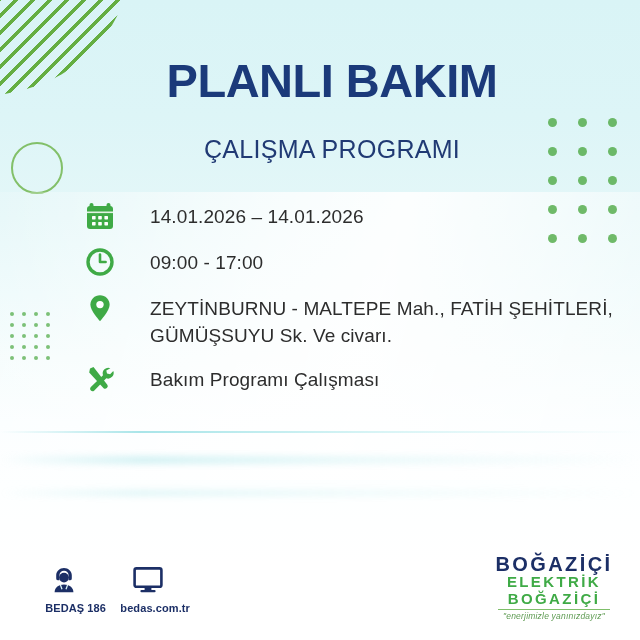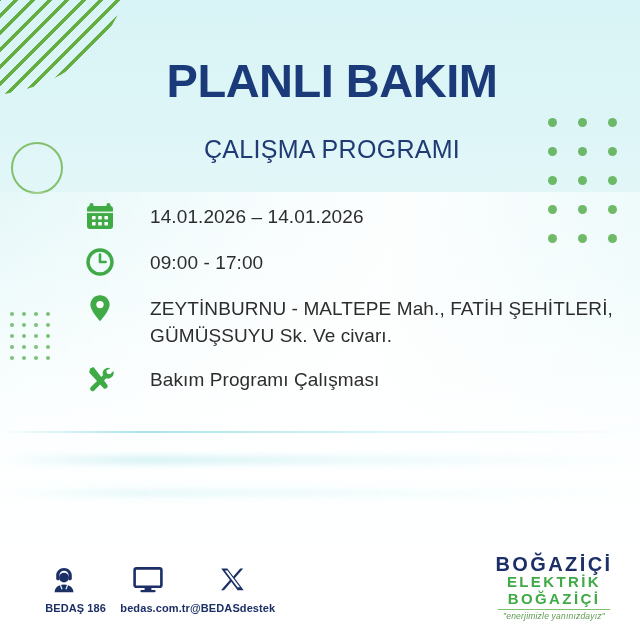--- a/index.html
+++ b/index.html
@@ -357,28 +357,20 @@
       <div class="f-icon">
         <svg width="32" height="30" viewBox="0 0 32 30" aria-hidden="true">
           <rect x="2.6" y="3.4" width="26.8" height="18.4" rx="1.8" fill="none" stroke="#1c2f66" stroke-width="2.6"></rect>
           <rect x="12.6" y="22" width="6.8" height="3.1" fill="#1c2f66"></rect>
           <rect x="8.4" y="25" width="15.2" height="2.3" rx="1.1" fill="#1c2f66"></rect>
         </svg>
       </div>
       <div class="f-label">bedas.com.tr</div>
     </div>
 
-    <div class="f-item">
-      <div class="f-icon">
-        <svg width="28" height="28" viewBox="0 0 28 28" aria-hidden="true">
-          <path d="M3.2 2.4 h6.1 l6.0 8.0 6.9 -8.0 h3.0 l-8.5 9.8 9.0 12.0 h-6.1 l-6.3 -8.4 -7.3 8.4 h-3.0 l8.9 -10.2 z M6.9 4.4 l12.6 16.9 h2.5 L9.4 4.4 z" fill="#1c2f66"></path>
-        </svg>
-      </div>
-      <div class="f-label">@BEDASdestek</div>
-    </div>
 
   </div>
 
   <div class="brand">
     <div class="b1">BOĞAZİÇİ</div>
     <div class="b2">ELEKTRİK</div>
     <div class="b3">BOĞAZİÇİ</div>
     <div class="rule"></div>
     <div class="b4">"enerjimizle yanınızdayız"</div>
   </div>

